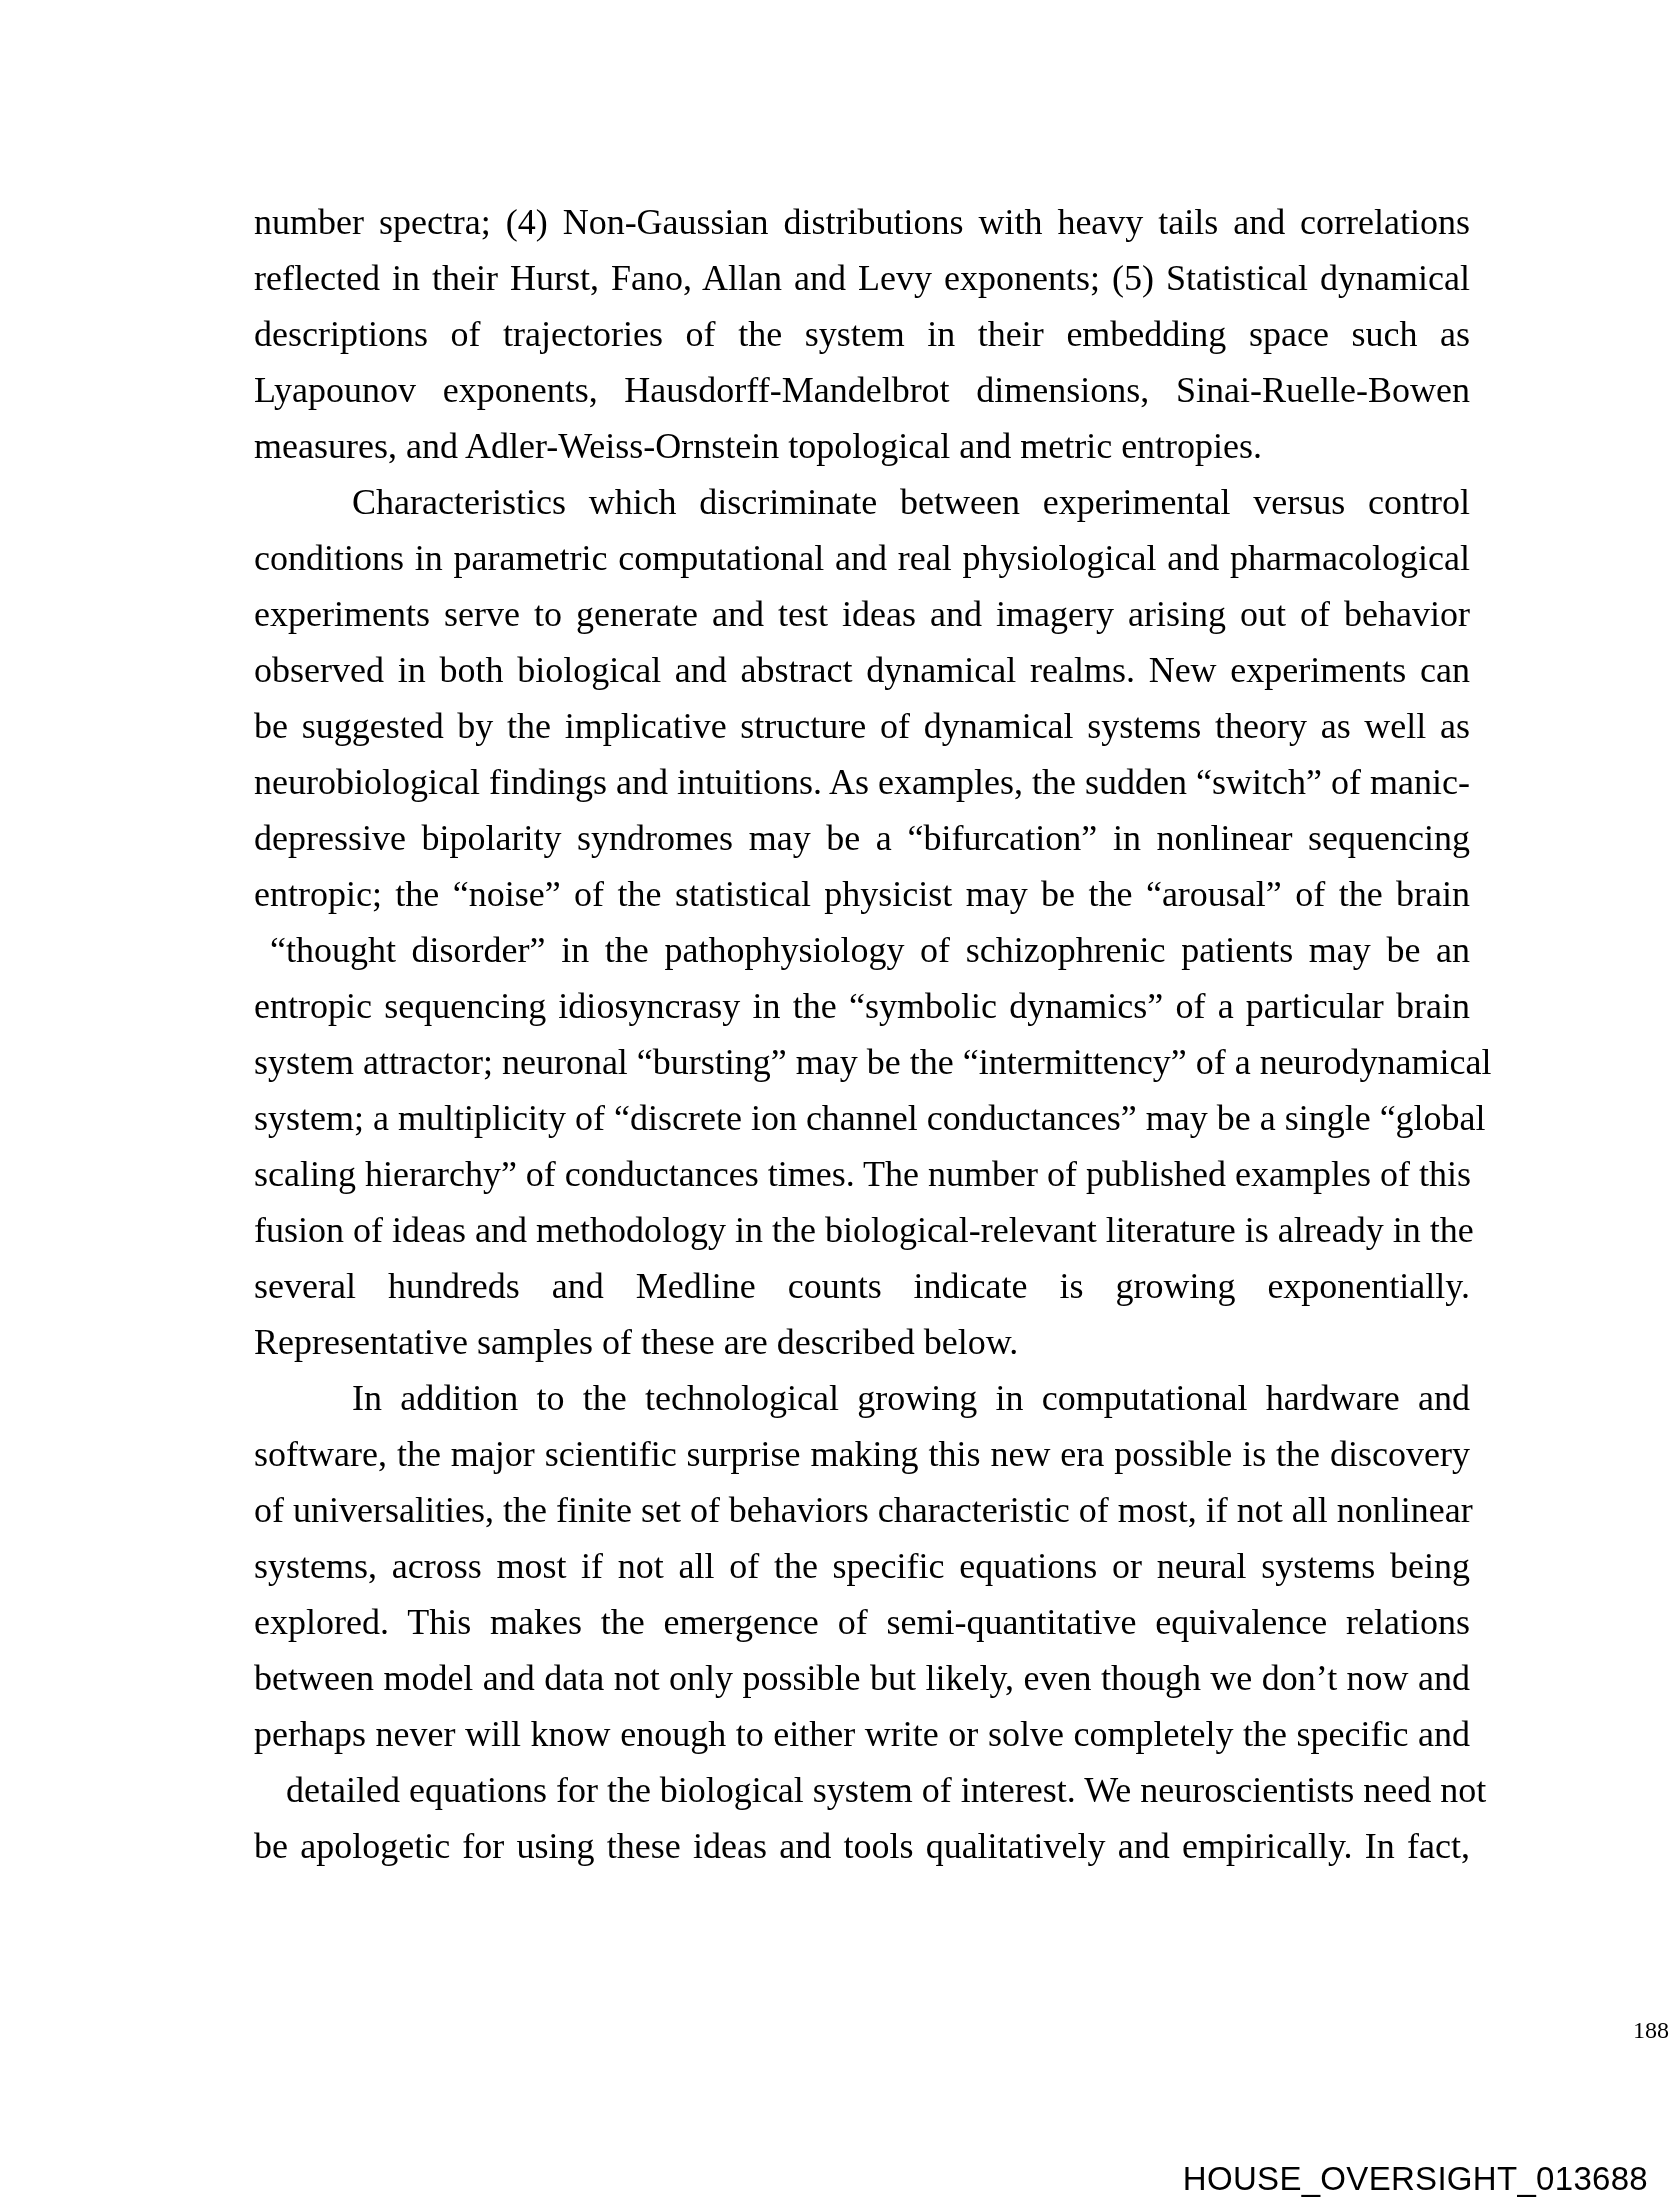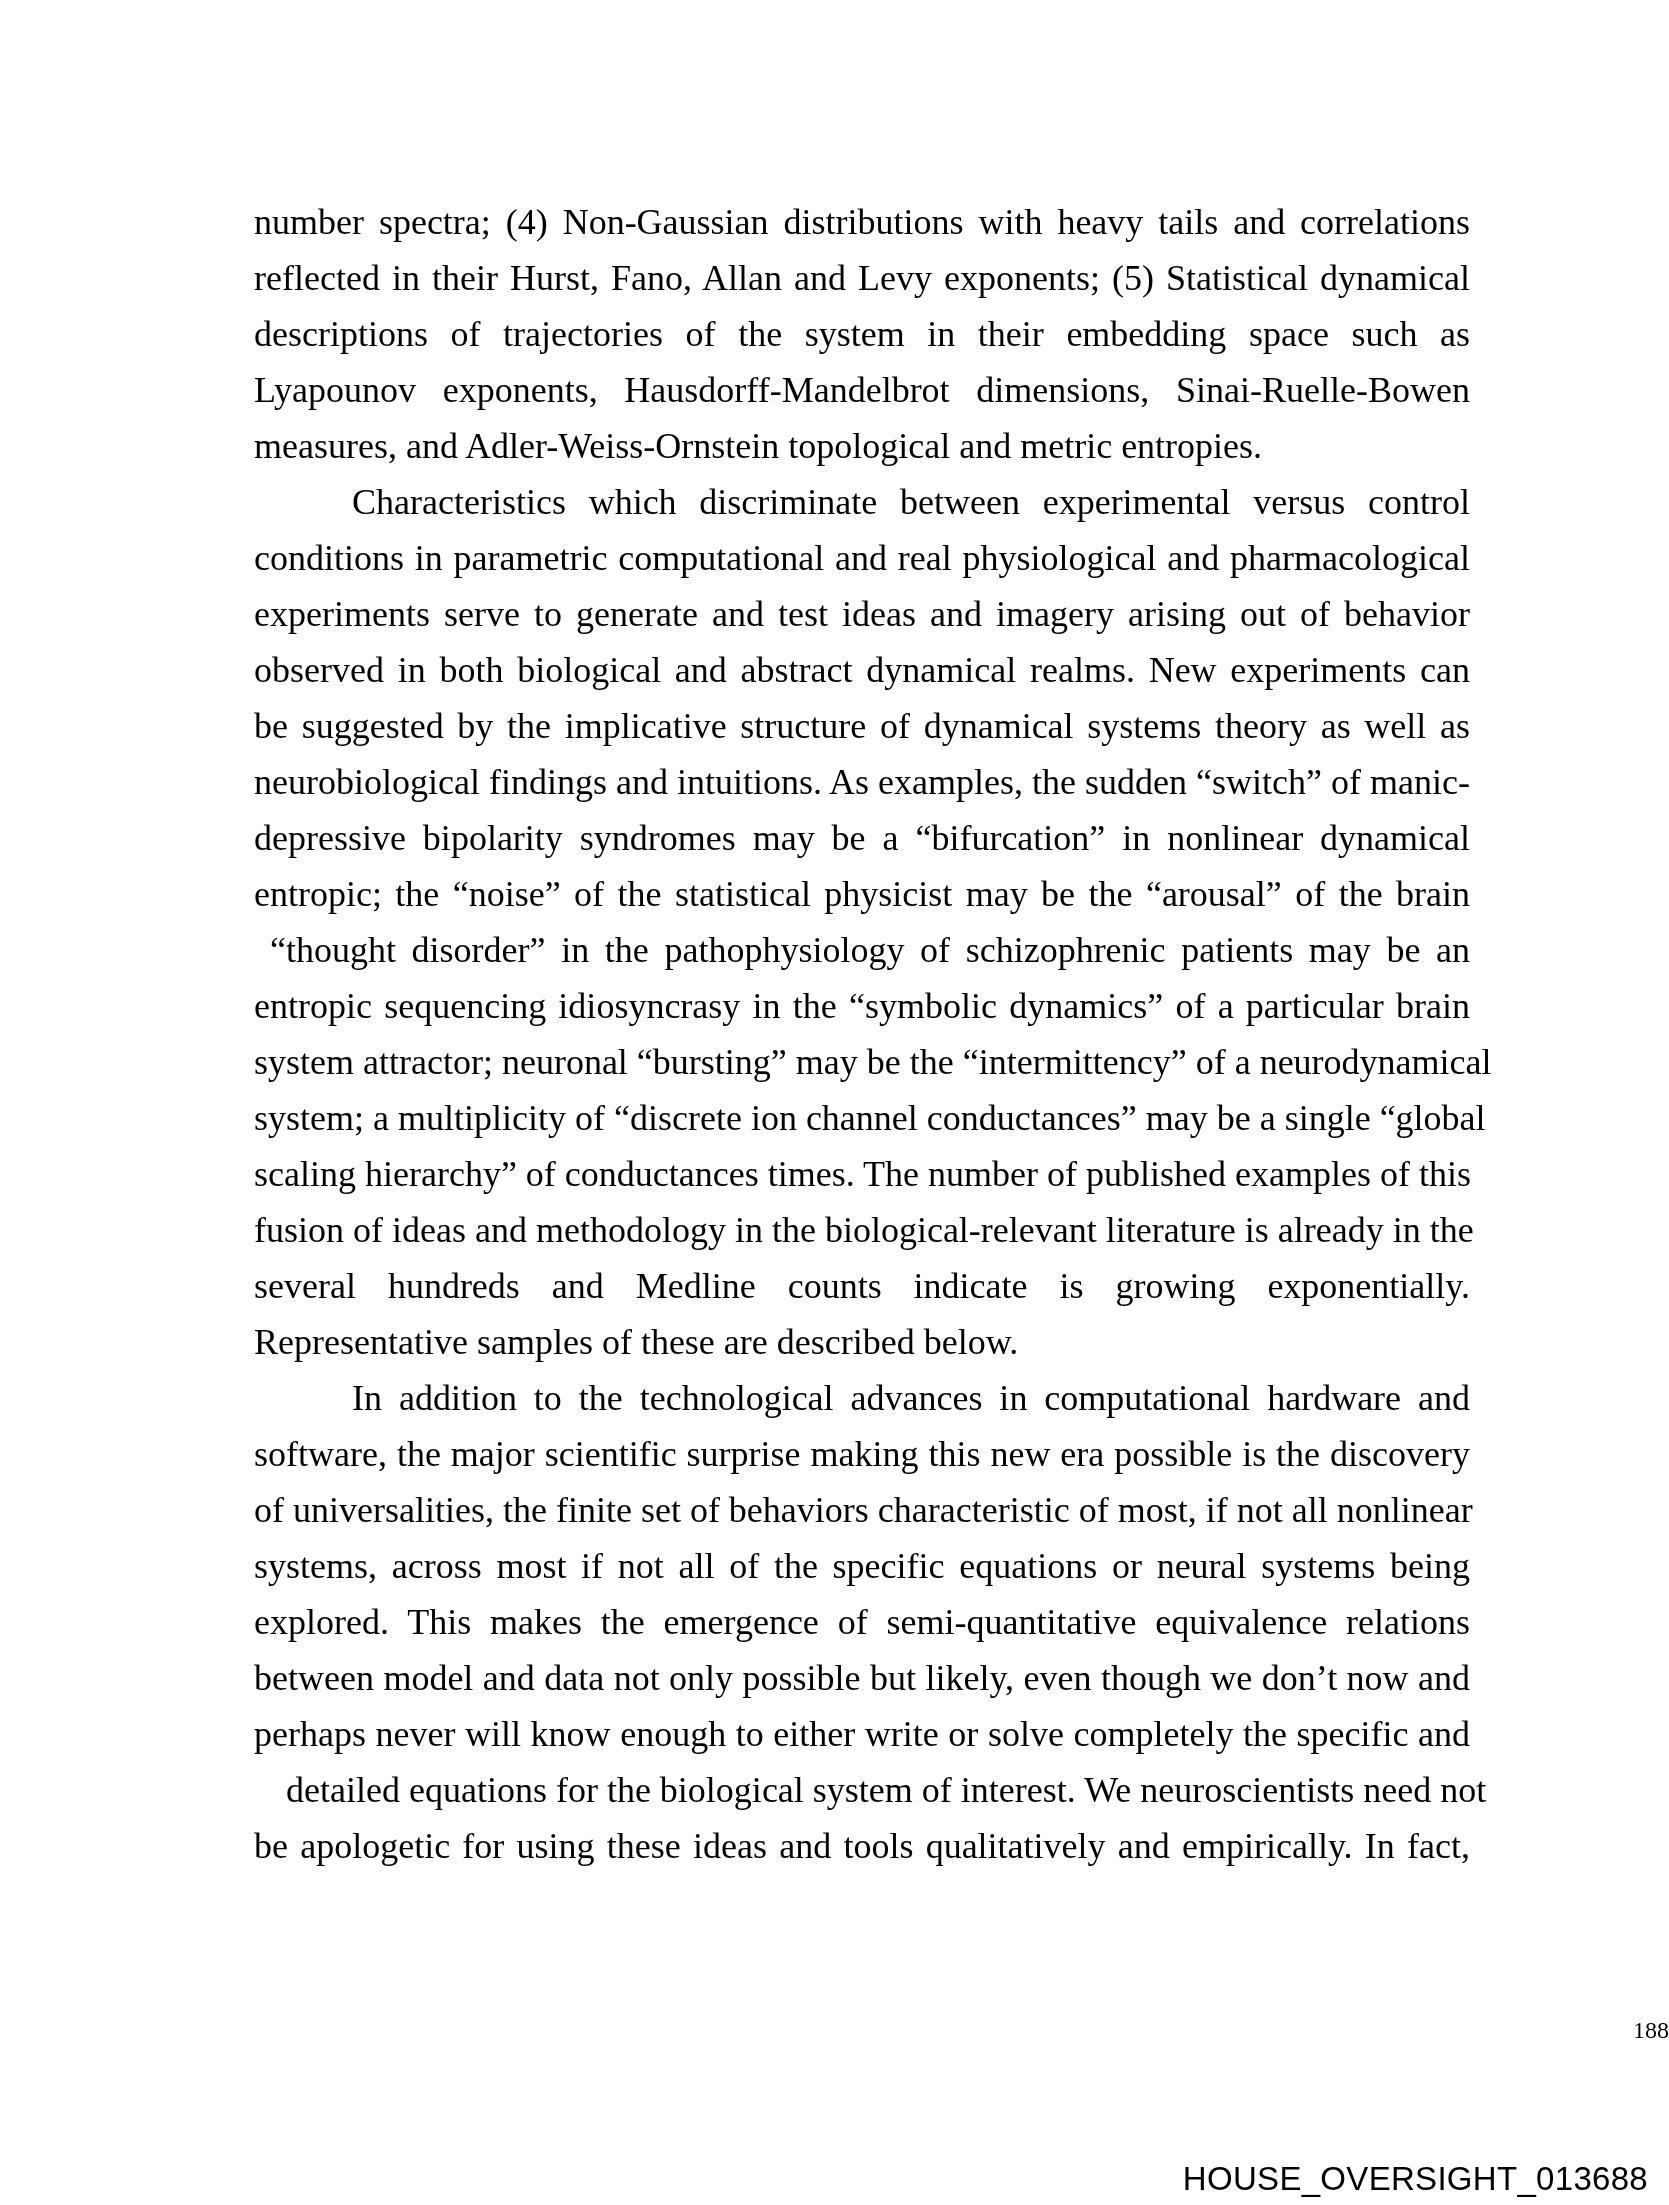--- a/index.html
+++ b/index.html
@@ -71,34 +71,34 @@
     <span class="line last">measures, and Adler-Weiss-Ornstein topological and metric entropies.</span>
   </div>
 
   <div>
     <span class="line indent" style="white-space: normal;"><span style="white-space: nowrap;">Characteristics which discriminate between experimental versus control</span></span>
     <span class="line" style="white-space: normal;"><span style="white-space: nowrap;">conditions in parametric computational and real physiological and pharmacological</span></span>
     <span class="line" style="white-space: normal;"><span style="white-space: nowrap;">experiments serve to generate and test ideas and imagery arising out of behavior</span></span>
     <span class="line" style="white-space: normal;"><span style="white-space: nowrap;">observed in both biological and abstract dynamical realms. New experiments can</span></span>
     <span class="line" style="white-space: normal;"><span style="white-space: nowrap;">be suggested by the implicative structure of dynamical systems theory as well as</span></span>
     <span class="line" style="white-space: normal;"><span style="white-space: nowrap;">neurobiological findings and intuitions. As examples, the sudden “switch” of manic-</span></span>
-    <span class="line" style="white-space: normal;"><span style="white-space: nowrap;">depressive bipolarity syndromes may be a “bifurcation” in nonlinear dynamical</span></span>
+    <span class="line" style="white-space: normal;"><span style="white-space: nowrap;">depressive bipolarity syndromes may be a “bifurcation” in nonlinear sequencing</span></span>
     <span class="line" style="white-space: normal;"><span style="white-space: nowrap;">entropic; the “noise” of the statistical physicist may be the “arousal” of the brain</span></span>
     <span class="line" style="white-space: normal; margin-left: 16px;"><span style="white-space: nowrap;">“thought disorder” in the pathophysiology of schizophrenic patients may be an</span></span>
     <span class="line" style="white-space: normal;"><span style="white-space: nowrap;">entropic sequencing idiosyncrasy in the “symbolic dynamics” of a particular brain</span></span>
     <span class="line" style="white-space: normal;"><span style="white-space: nowrap;">system attractor; neuronal “bursting” may be the “intermittency” of a neurodynamical</span></span>
     <span class="line" style="white-space: normal;"><span style="white-space: nowrap;">system; a multiplicity of “discrete ion channel conductances” may be a single “global</span></span>
     <span class="line" style="white-space: normal;"><span style="white-space: nowrap;">scaling hierarchy” of conductances times. The number of published examples of this</span></span>
     <span class="line" style="white-space: normal;"><span style="white-space: nowrap;">fusion of ideas and methodology in the biological-relevant literature is already in the</span></span>
     <span class="line" style="white-space: normal;"><span style="white-space: nowrap;">several hundreds and Medline counts indicate is growing exponentially.</span></span>
     <span class="line last">Representative samples of these are described below.</span>
   </div>
 
   <div>
-    <span class="line indent" style="white-space: normal;"><span style="white-space: nowrap;">In addition to the technological advances in computational hardware and</span></span>
+    <span class="line indent" style="white-space: normal;"><span style="white-space: nowrap;">In addition to the technological growing in computational hardware and</span></span>
     <span class="line" style="white-space: normal;"><span style="white-space: nowrap;">software, the major scientific surprise making this new era possible is the discovery</span></span>
     <span class="line" style="white-space: normal;"><span style="white-space: nowrap;">of universalities, the finite set of behaviors characteristic of most, if not all nonlinear</span></span>
     <span class="line" style="white-space: normal;"><span style="white-space: nowrap;">systems, across most if not all of the specific equations or neural systems being</span></span>
     <span class="line" style="white-space: normal;"><span style="white-space: nowrap;">explored. This makes the emergence of semi-quantitative equivalence relations</span></span>
     <span class="line" style="white-space: normal;"><span style="white-space: nowrap;">between model and data not only possible but likely, even though we don’t now and</span></span>
     <span class="line" style="white-space: normal;"><span style="white-space: nowrap;">perhaps never will know enough to either write or solve completely the specific and</span></span>
     <span class="line" style="white-space: normal; margin-left: 32px;"><span style="white-space: nowrap;">detailed equations for the biological system of interest. We neuroscientists need not</span></span>
     <span class="line" style="white-space: normal;"><span style="white-space: nowrap;">be apologetic for using these ideas and tools qualitatively and empirically. In fact,</span></span>
   </div>
 </div>

